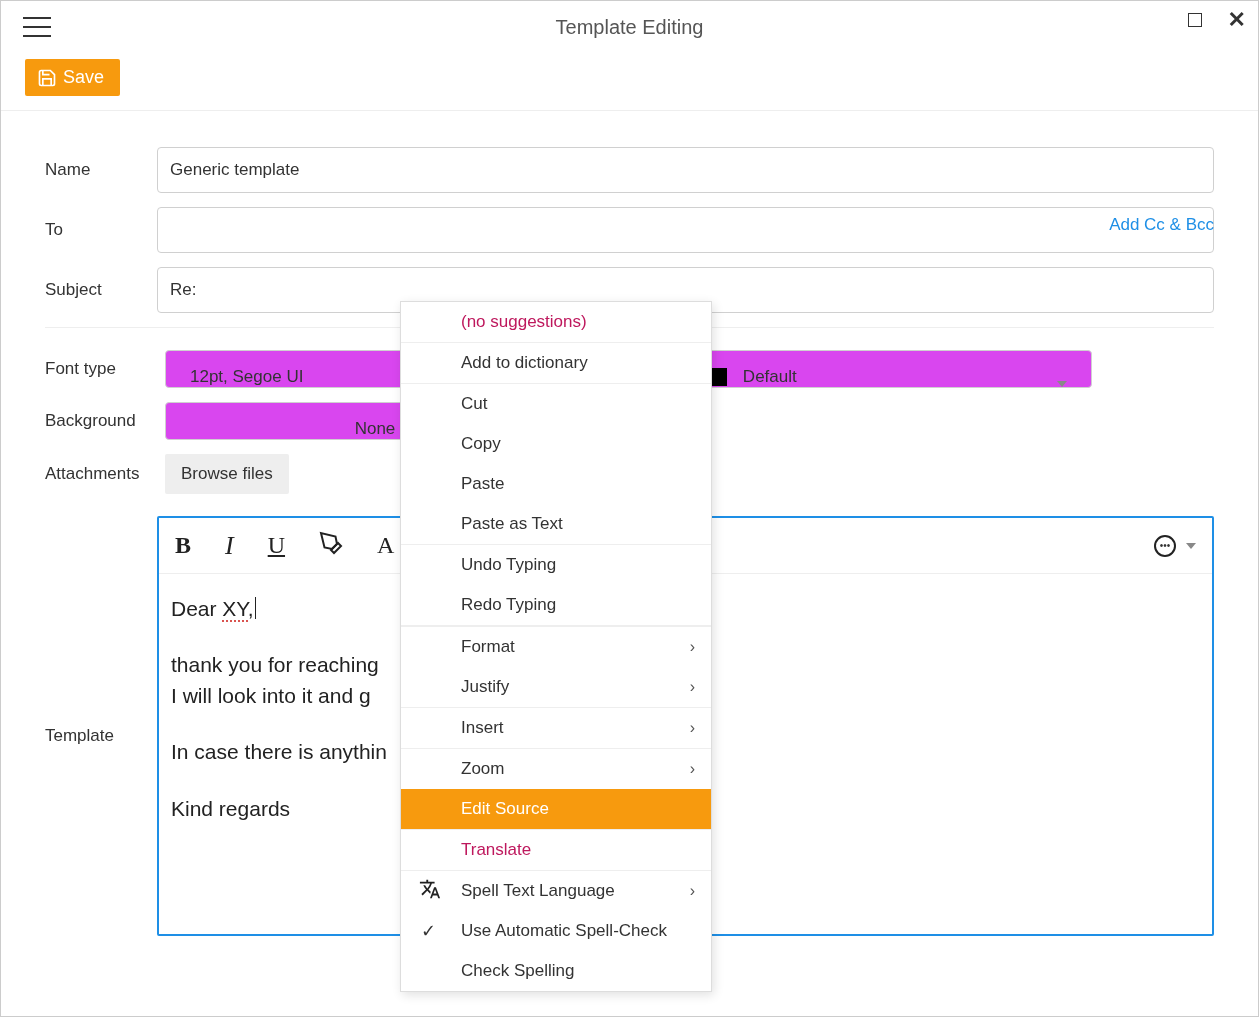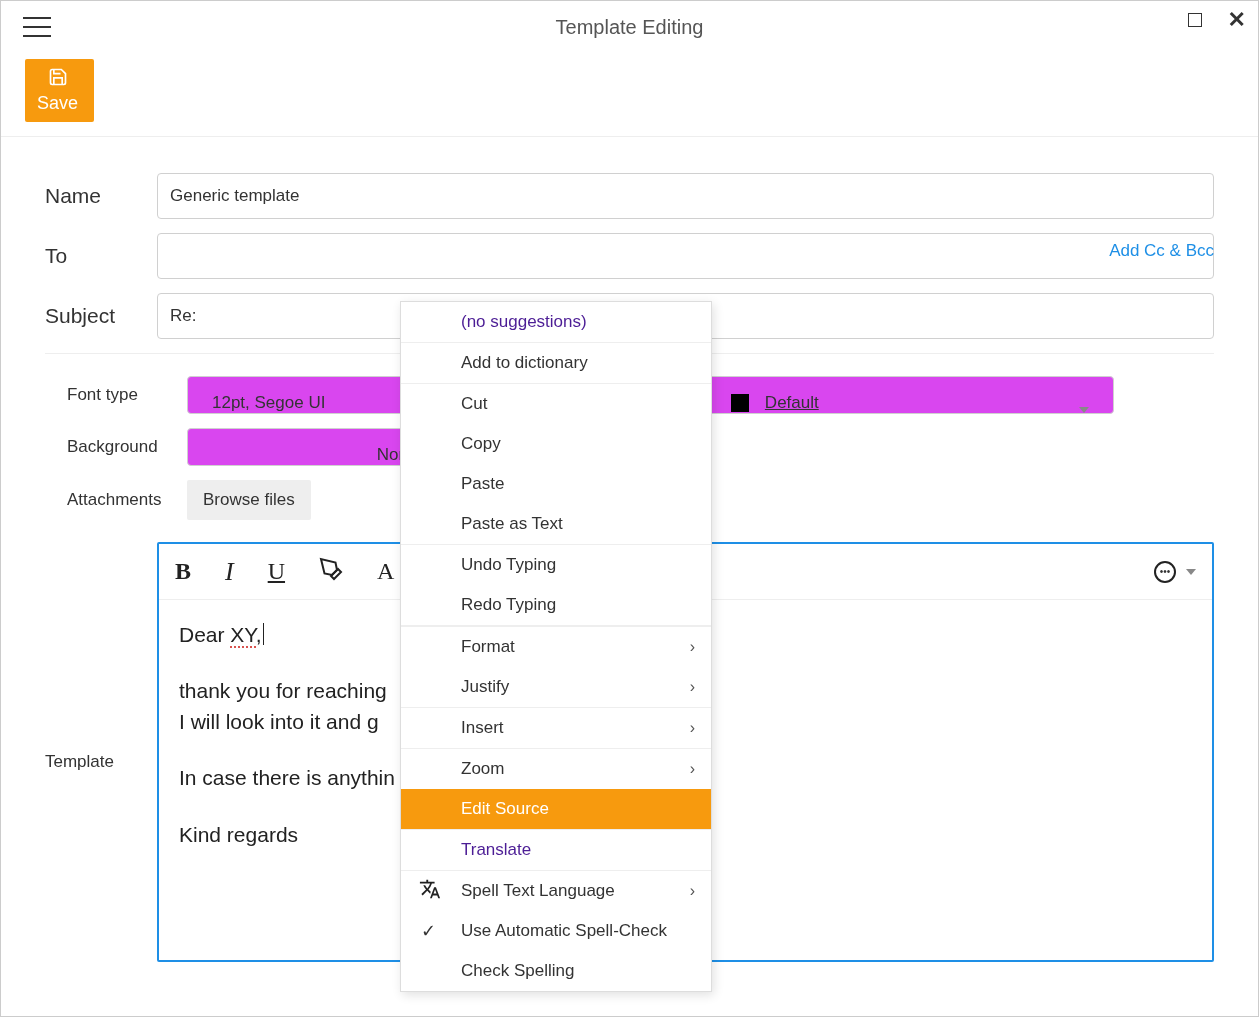--- a/index.html
+++ b/index.html
@@ -10,35 +10,35 @@
   .titlebar { height: 52px; display: flex; align-items: center; position: relative; }
   .hamburger { width: 28px; height: 20px; margin-left: 22px; display: flex; flex-direction: column; justify-content: space-between; cursor: pointer; }
   .hamburger span { display: block; height: 2px; background: #333; }
   .title { position: absolute; left: 50%; transform: translateX(-50%); font-size: 20px; color: #555; }
   .win-controls { position: absolute; right: 12px; top: 12px; display: flex; gap: 26px; align-items: center; }
   .win-box { width: 14px; height: 14px; border: 1.5px solid #333; }
   .win-x { font-size: 22px; font-weight: bold; line-height: 14px; cursor: pointer; }
 
   
   .toolbar { padding: 6px 24px 14px 24px; border-bottom: 1px solid #eee; }
-  .save-btn { background: #f79a0e; color: #fff; border: none; padding: 8px 16px 8px 12px; font-size: 18px; border-radius: 2px; cursor: pointer; display: inline-flex; align-items: center; gap: 6px; flex-direction: column; }
+  .save-btn { background: #f79a0e; color: #fff; border: none; padding: 8px 16px 8px 12px; font-size: 18px; border-radius: 2px; cursor: pointer; display: inline-flex; align-items: center; gap: 6px; }
 
   
   .form-area { padding: 36px 44px 0 44px; }
   .row { display: flex; align-items: center; margin-bottom: 14px; }
-  .row .label { width: 112px; font-size: 21px; color: #333; }
+  .row .label { width: 112px; font-size: 17px; color: #333; }
   .row .field { flex: 1; position: relative; }
   .text-input { width: 100%; height: 46px; border: 1px solid #d0d0d0; border-radius: 4px; padding: 0 12px; font-size: 17px; color: #333; background: #fff; }
   .cc-link { color: #1e8fe6; font-size: 17px; cursor: pointer; position: absolute; right: 0; top: 8px; }
   .to-wrap { position: relative; }
   .to-input { padding-right: 130px; }
 
   .divider { border: none; border-top: 1px solid #eee; margin: 14px 0 22px 0; }
 
-  .row2 { display: flex; align-items: center; margin-bottom: 14px; gap: 8px; margin-left: 22px; }
+  .row2 { display: flex; align-items: center; margin-bottom: 14px; gap: 8px; }
   .row2 .label { width: 112px; font-size: 17px; color: #333; }
   .select-box { flex: 1; height: 38px; border: 1px solid #d0d0d0; border-radius: 4px; padding: 0 24px; font-size: 17px; display: flex; align-items: flex-end; justify-content: space-between; background: #d946ef; cursor: pointer; position: relative; }
   .chev-down { width: 0; height: 0; border-left: 5px solid transparent; border-right: 5px solid transparent; border-top: 6px solid #888; }
   .font-color-label { width: auto; margin: 0 16px 0 20px; font-size: 17px; }
   .color-swatch { width: 18px; height: 18px; background: #000; margin-right: 16px; }
   .bg-select .none-label { flex: 1; text-align: center; }
   .browse-btn { background: #eee; border: none; padding: 10px 16px; font-size: 17px; border-radius: 2px; cursor: pointer; color: #333; }
 
   
   .editor-row { display: flex; align-items: center; margin-top: 22px; }
@@ -46,29 +46,29 @@
   .editor { flex: 1; border: 2px solid #1e8fe6; border-radius: 2px; min-height: 420px; background: #fff; }
   .editor-toolbar { height: 56px; border-bottom: 1px solid #eee; display: flex; align-items: center; padding: 0 16px; gap: 34px; position: relative; }
   .tb-btn { font-size: 24px; cursor: pointer; color: #222; }
   .tb-bold { font-weight: 900; font-family: Georgia, serif; }
   .tb-italic { font-style: italic; font-family: Georgia, serif; font-size: 26px; }
   .tb-under { text-decoration: underline; font-family: Georgia, serif; }
   .tb-brush svg { width: 24px; height: 24px; }
   .tb-a { font-family: Georgia, serif; }
   .tb-more { position: absolute; right: 16px; display: flex; align-items: center; gap: 10px; }
   .circle-dots { width: 22px; height: 22px; border: 2px solid #222; border-radius: 50%; display: flex; align-items: center; justify-content: center; font-size: 10px; line-height: 1; }
-  .editor-body { padding: 20px 12px; font-size: 21px; color: #222; line-height: 1.45; margin-left: 8px; }
+  .editor-body { padding: 20px 12px; font-size: 21px; color: #222; line-height: 1.45; }
   .editor-body p { margin-bottom: 26px; }
   .spellerr { border-bottom: 2px dotted #d9534f; }
   .cursor { display: inline-block; width: 1px; height: 22px; background: #222; vertical-align: -3px; margin-left: 1px; }
 
   
   .context-menu { position: absolute; left: 399px; top: 300px; width: 312px; background: #fff; border: 1px solid #ddd; box-shadow: 2px 3px 10px rgba(0,0,0,0.12); font-size: 17px; z-index: 50; }
   .cm-item { display: flex; align-items: center; height: 40px; padding: 0 14px 0 60px; cursor: pointer; position: relative; }
-  .cm-item.disabled { color: #4c1d95; cursor: default; }
+  .cm-item.disabled { color: #be185d; cursor: default; }
   .cm-item.highlight { background: #f79a0e; color: #fff; }
   .cm-sep { border-top: 1px solid #eee; margin: 0; }
   .cm-arrow { position: absolute; right: 16px; font-size: 16px; color: #555; }
   .cm-icon { position: absolute; left: 18px; }
   .cm-check { position: absolute; left: 20px; font-size: 18px; }
   .lang-icon svg { width: 22px; height: 22px; }
 </style>
 </head>
 <body>
 
@@ -125,21 +125,21 @@
     <hr class="divider">
 
     <div class="row2">
       <div class="label">Font type</div>
       <div class="select-box" style="max-width:430px">
         <span>12pt, Segoe UI</span>
         <span class="chev-down"></span>
       </div>
       <div class="font-color-label">color</div>
       <div class="select-box" style="max-width:408px">
-        <span style="display:flex;align-items:center;text-decoration:underline;">
+        <span style="display:flex;align-items:center;">
           <span class="color-swatch"></span>
           <span>Default</span>
         </span>
         <span class="chev-down"></span>
       </div>
     </div>
 
     <div class="row2">
       <div class="label">Background</div>
       <div class="select-box bg-select" style="max-width:430px">

